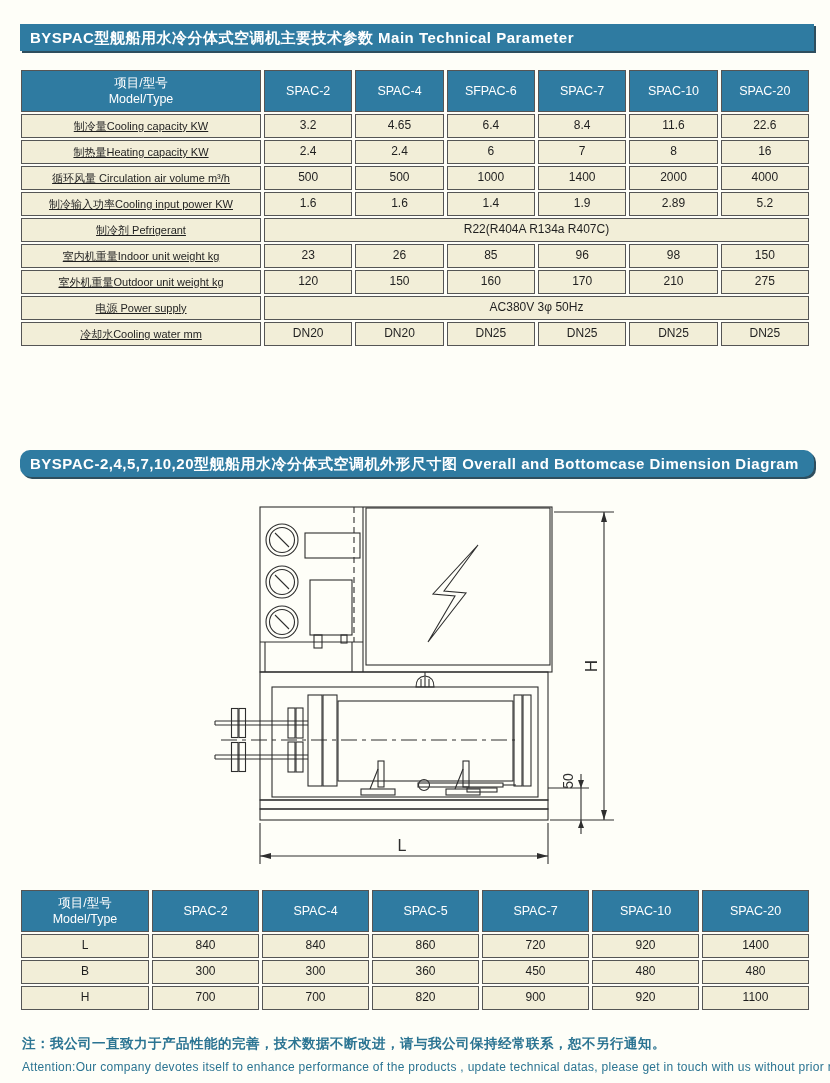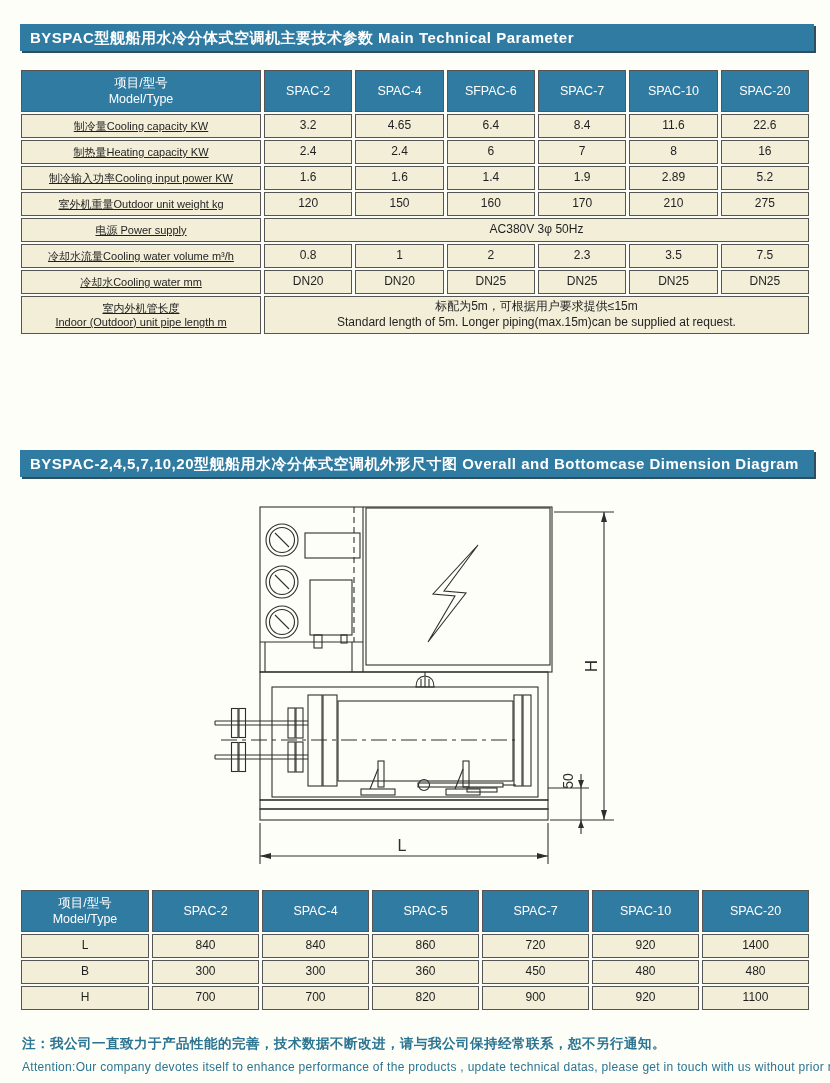--- a/index.html
+++ b/index.html
@@ -4,21 +4,21 @@
 <style>
   html,body{margin:0;padding:0;}
   body{background:#ffffff;font-family:"Liberation Sans", sans-serif;}
   .page{position:relative;width:830px;height:1083px;background:#fefef8;overflow:hidden;}
 
   .banner{position:absolute;left:20px;width:784px;height:27px;padding-left:10px;
           background:#2f7ba1;color:#ffffff;font-weight:bold;font-size:15px;
           line-height:27px;letter-spacing:.5px;box-shadow:2px 2px 0 #2e4e5e;
           white-space:nowrap;overflow:hidden;}
   #banner1{top:24px;}
-  #banner2{top:450px;}
+  #banner2{top:450px;border-radius:10px;}
 
   table.spec{border-collapse:separate;border-spacing:3px 2px;table-layout:fixed;position:absolute;left:18px;}
   #spec-table{top:68px;width:794px;}
   #dim-table{top:888px;width:794px;}
   td,th{border:1px solid #555555;background:#f2eed8;text-align:center;vertical-align:middle;
         font-size:12px;font-weight:normal;color:#1f1f1f;padding:1px 2px;height:20px;
         white-space:pre-line;line-height:1.3;overflow:hidden;}
   th{background:#2f7ba1;color:#ffffff;height:38px;font-size:12.5px;}
   .tall-row td{height:34px;}
   .label-cell{font-size:11px;text-decoration:underline;}
@@ -73,64 +73,71 @@
     <tr>
       <td class="label-cell">制热量Heating capacity KW</td>
       <td>2.4</td>
       <td>2.4</td>
       <td>6</td>
       <td>7</td>
       <td>8</td>
       <td>16</td>
     </tr>
     <tr>
+      <td class="label-cell">循环风量 Circulation air volume m³/h</td>
+      <td>500</td>
+      <td>500</td>
+      <td>1000</td>
+      <td>1400</td>
+      <td>2000</td>
+      <td>4000</td>
+    </tr>
+    <tr>
       <td class="label-cell">制冷输入功率Cooling input power  KW</td>
       <td>1.6</td>
       <td>1.6</td>
       <td>1.4</td>
       <td>1.9</td>
       <td>2.89</td>
       <td>5.2</td>
     </tr>
     <tr>
+      <td class="label-cell">制冷剂  Pefrigerant</td>
+      <td colspan="6">R22(R404A R134a R407C)</td>
+    </tr>
+    <tr>
+      <td class="label-cell">室内机重量Indoor unit weight kg</td>
+      <td>23</td>
+      <td>26</td>
+      <td>85</td>
+      <td>96</td>
+      <td>98</td>
+      <td>150</td>
+    </tr>
+    <tr>
       <td class="label-cell">室外机重量Outdoor unit weight  kg</td>
       <td>120</td>
       <td>150</td>
       <td>160</td>
       <td>170</td>
       <td>210</td>
       <td>275</td>
     </tr>
     <tr>
       <td class="label-cell">电源 Power supply</td>
       <td colspan="6">AC380V 3φ  50Hz</td>
     </tr>
     <tr>
-      <td class="label-cell">冷却水流量Cooling water volume m³/h</td>
-      <td>0.8</td>
-      <td>1</td>
-      <td>2</td>
-      <td>2.3</td>
-      <td>3.5</td>
-      <td>7.5</td>
-    </tr>
-    <tr>
       <td class="label-cell">冷却水Cooling water  mm</td>
       <td>DN20</td>
       <td>DN20</td>
       <td>DN25</td>
       <td>DN25</td>
       <td>DN25</td>
       <td>DN25</td>
-    </tr>
-    <tr class="tall-row">
-      <td class="label-cell">室内外机管长度
-Indoor (Outdoor) unit pipe length m</td>
-      <td colspan="6">标配为5m，可根据用户要求提供≤15m
-Standard length of 5m. Longer piping(max.15m)can be supplied at request.</td>
     </tr>
   </tbody>
     </table>
 
   <div class="banner" id="banner2">BYSPAC-2,4,5,7,10,20型舰船用水冷分体式空调机外形尺寸图 Overall and Bottomcase Dimension Diagram</div>
 
   <div class="diagram-wrap">
     <svg width="460" height="392" viewBox="0 0 460 392">
 
       <rect class="ln" x="75" y="17" width="292" height="165"></rect>

